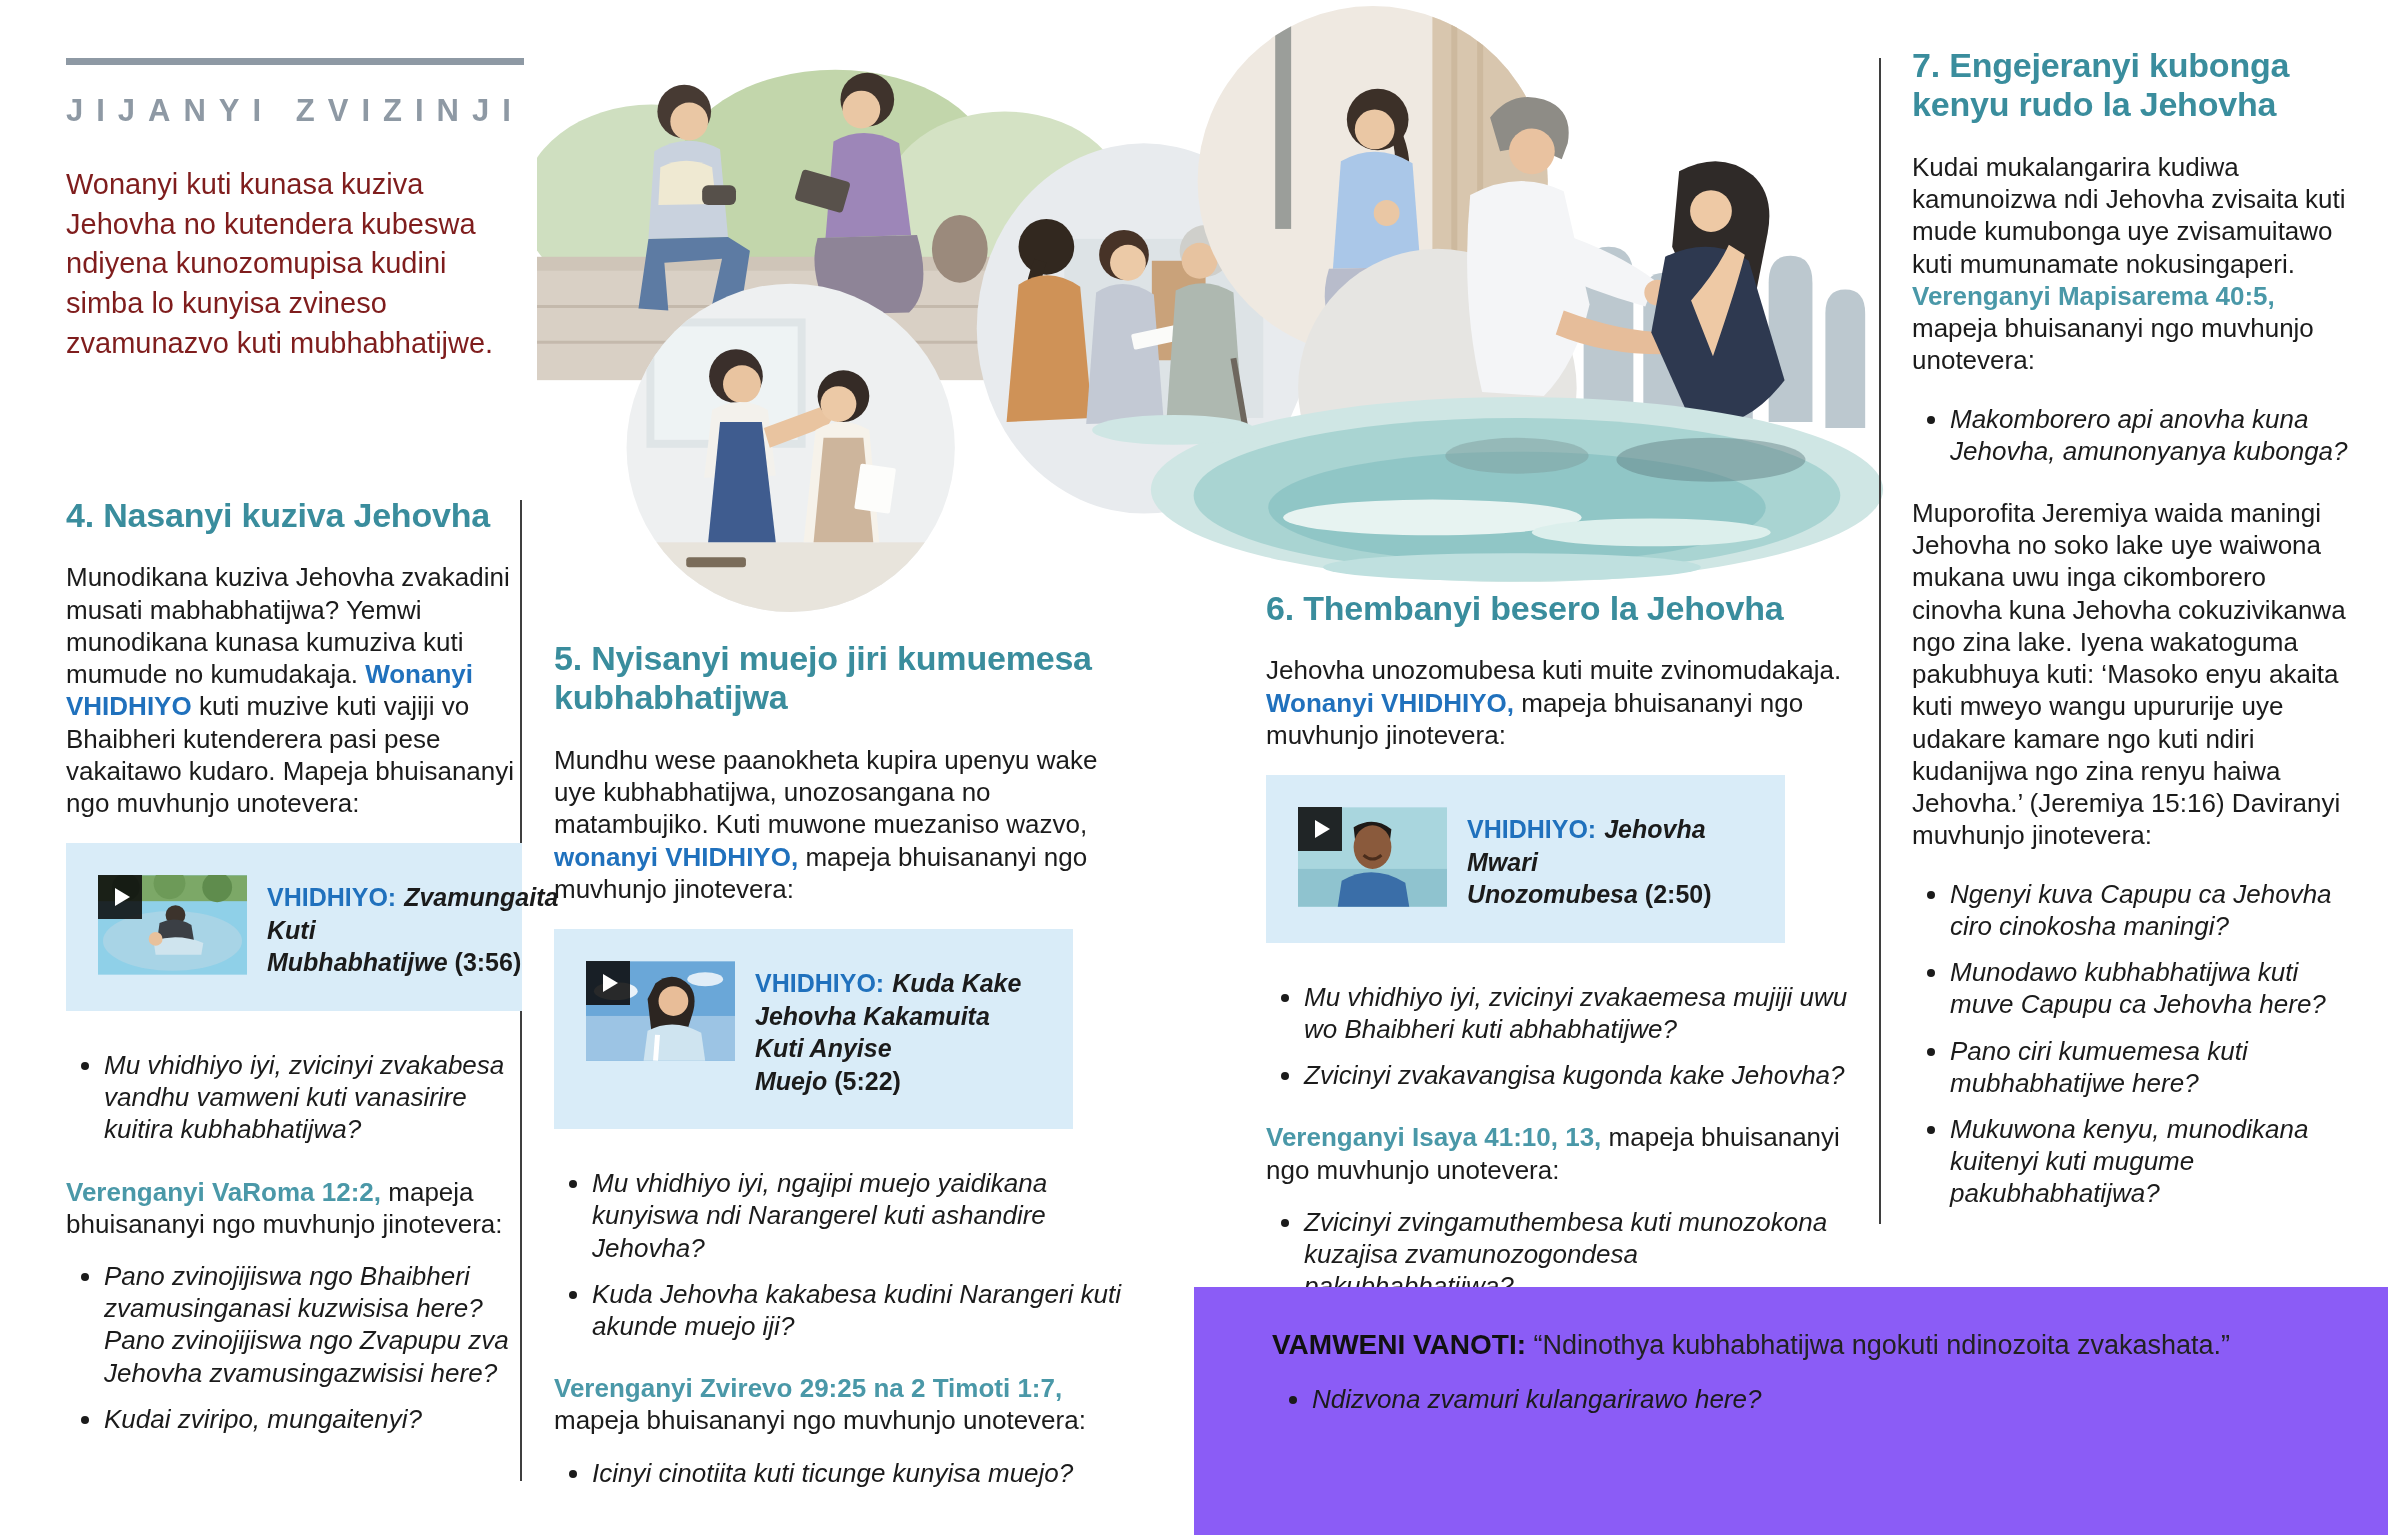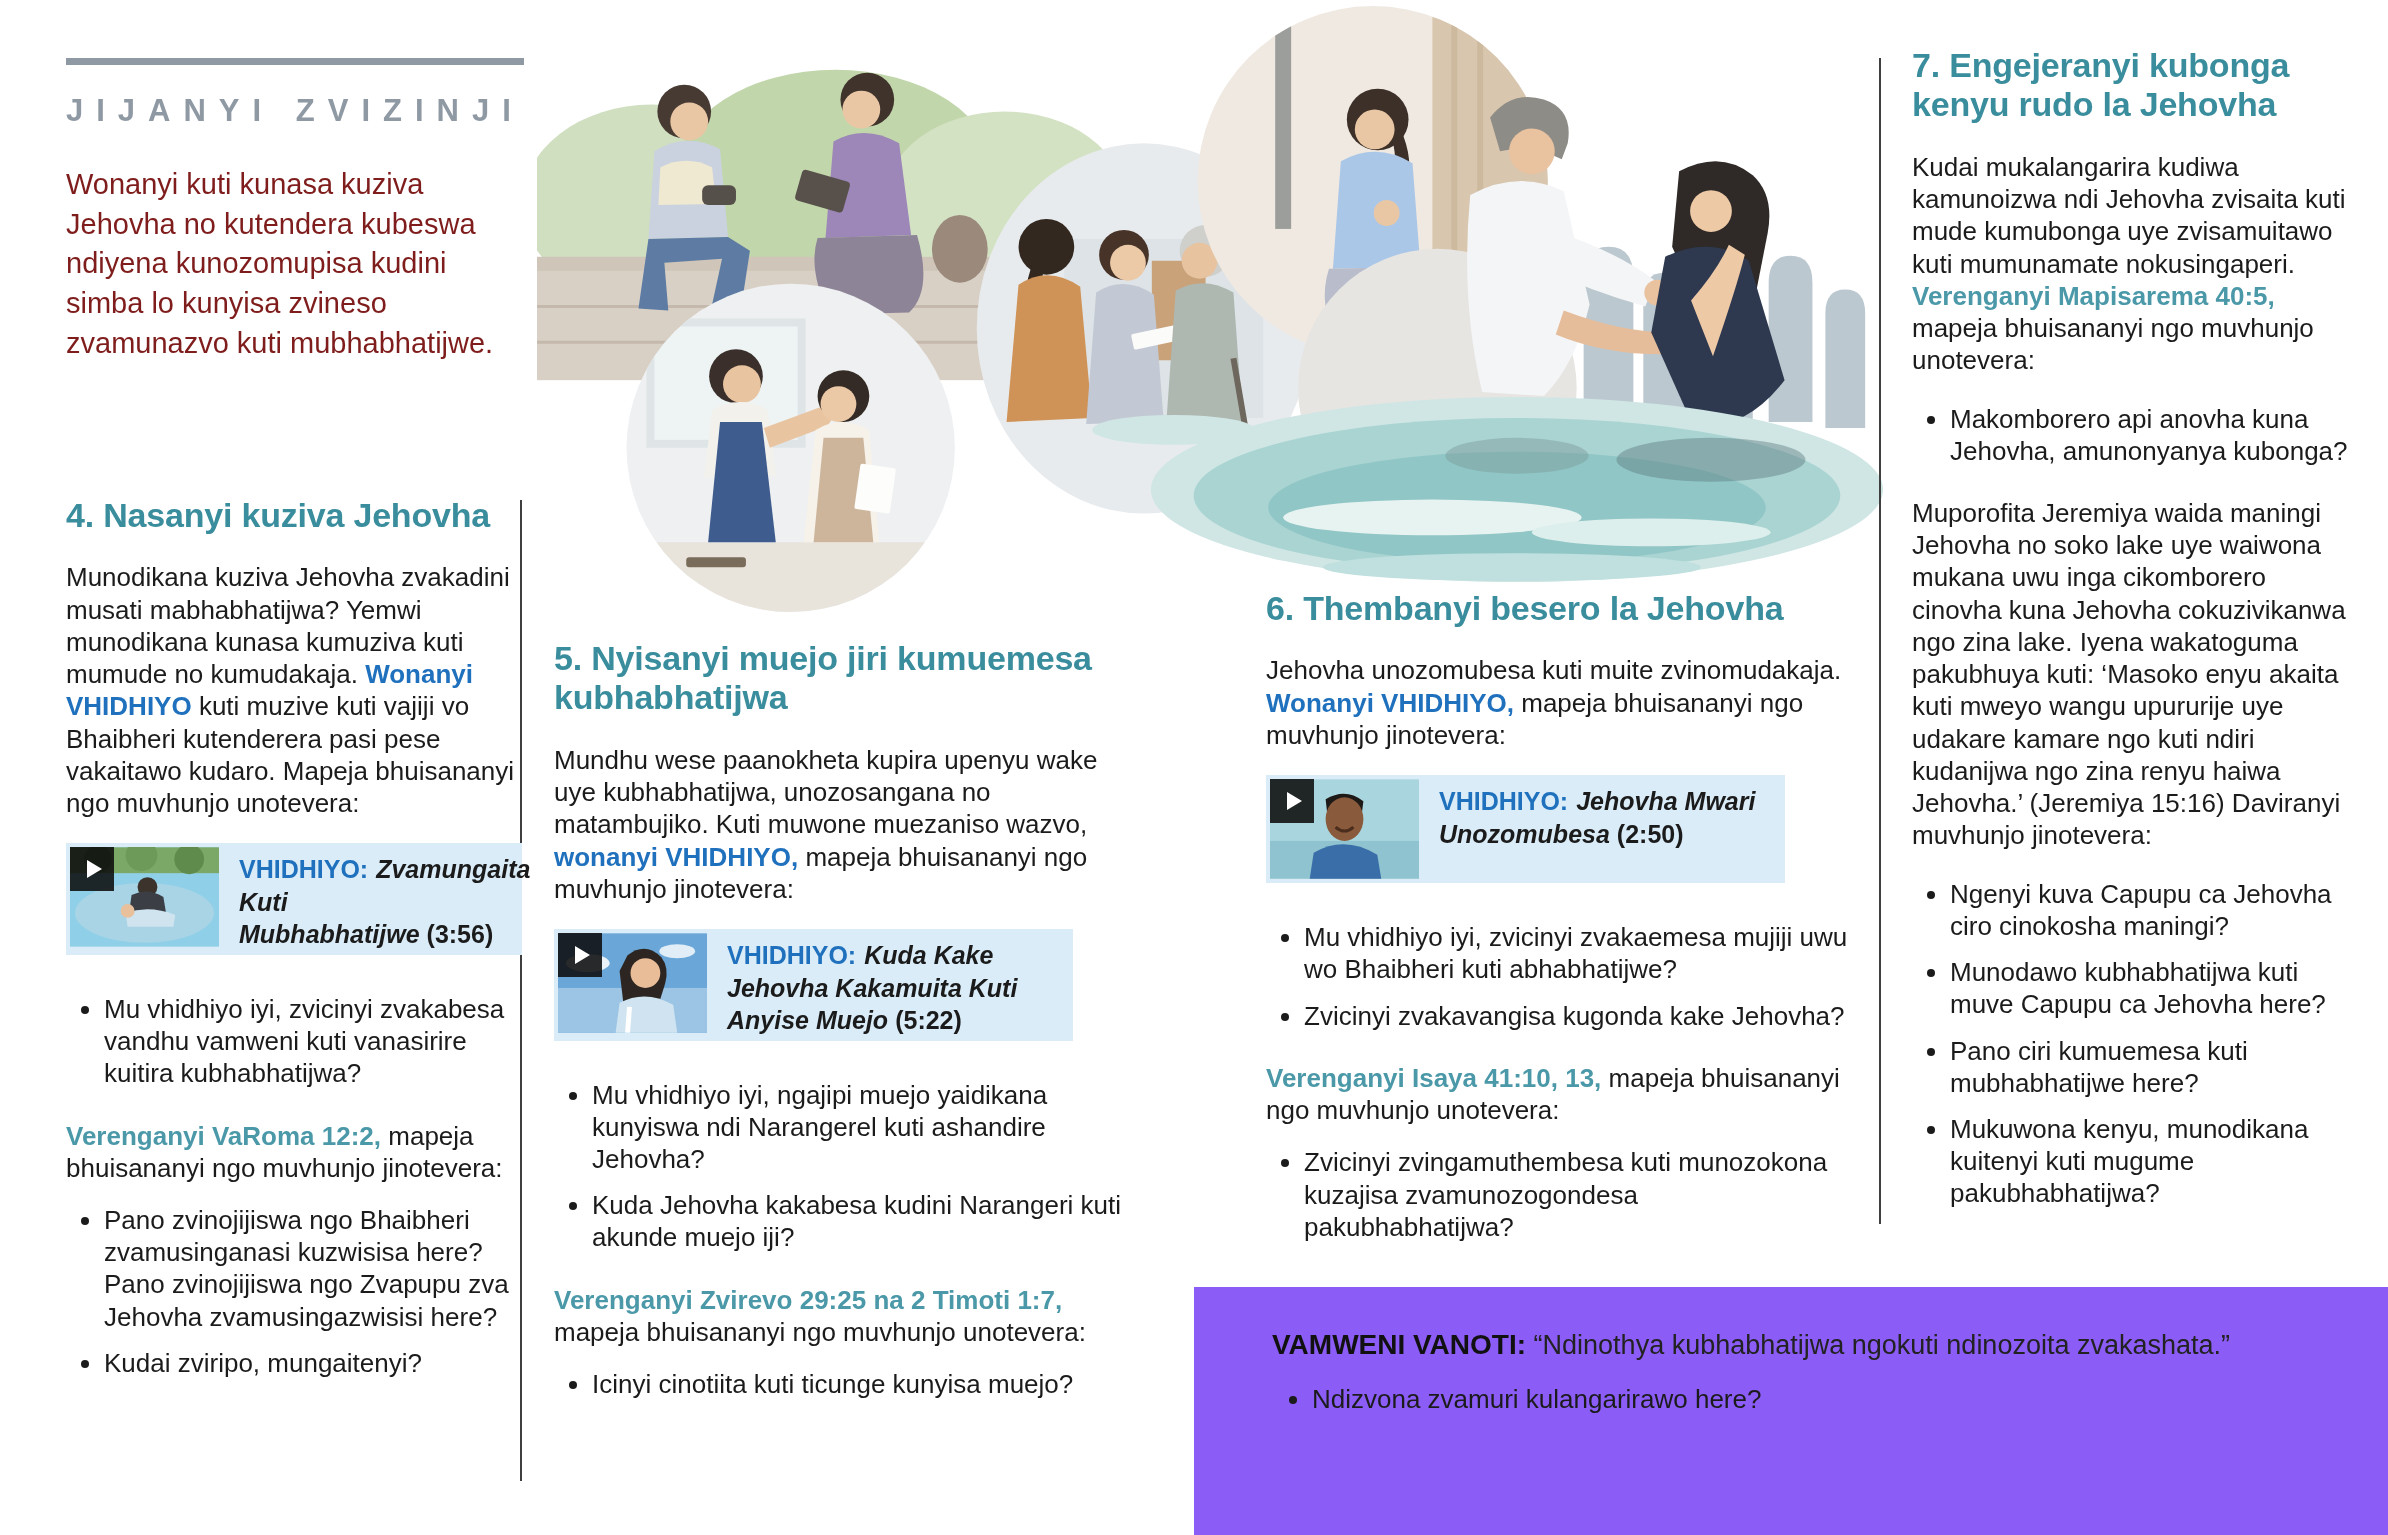--- a/index.html
+++ b/index.html
@@ -9,33 +9,33 @@
   .kicker-block{position:absolute;left:66px;top:58px;width:460px;}
   .kicker-rule{width:458px;height:7px;background:#8e99a4;}
   .kicker-text{margin-top:28px;font-size:31px;font-weight:700;letter-spacing:13px;color:#8e99a4;white-space:nowrap;}
   .intro{margin:36px 0 8px;font-size:29px;line-height:1.37;color:#7f1d1d;width:458px;}
   
   .col{position:absolute;}
   .col h2{margin:0 0 26px;font-size:34px;line-height:1.16;font-weight:700;color:#3a8d9d;letter-spacing:-0.2px;}
   .body{margin:0 0 24px;font-size:26px;line-height:1.24;}
   .bluelink{color:#2071bd;font-weight:700;text-decoration:none;cursor:pointer;}
   .ref{color:#4a98a8;font-weight:700;text-decoration:none;cursor:pointer;}
-  .bullets{margin:0 0 30px;padding:0 0 0 38px;list-style:disc;}
+  .bullets{margin:0 0 30px;padding:0 0 0 38px;list-style:disc;font-style:italic;}
   .bullets li{margin:0 0 14px;font-size:26px;line-height:1.24;}
   .scripture{margin:6px 0 20px;}
   .sec4{left:66px;top:496px;width:456px;}
   .sec5{left:554px;top:639px;width:589px;}
   .sec6{left:1266px;top:589px;width:585px;}
   .sec7{left:1912px;top:46px;width:440px;}
   .sec7 .body{margin-bottom:26px;margin-top:20px;}
   .vdiv{position:absolute;width:2px;background:#3f3f3f;}
   .vdiv1{left:520px;top:500px;height:981px;}
   .vdiv2{left:1879px;top:58px;height:1166px;}
   
-  .videobox{display:flex;align-items:flex-start;gap:20px;background:#d9ecf8;padding:4px;margin:4px 0 38px;box-sizing:border-box;}
+  .videobox{display:flex;align-items:flex-start;gap:20px;background:#d9ecf8;padding:32px;margin:4px 0 38px;box-sizing:border-box;}
   .sec4 .videobox{width:456px;}
   .sec5 .videobox,.sec6 .videobox{width:519px;}
   .thumb{position:relative;width:149px;height:100px;flex:0 0 auto;overflow:hidden;cursor:pointer;}
   .thumb svg{display:block;width:149px;height:100px;}
   .play{position:absolute;left:0;top:0;width:44px;height:44px;background:rgba(12,12,12,.88);
         display:flex;align-items:center;justify-content:center;}
   .play::after{content:"";display:block;border-left:15px solid #fff;border-top:9px solid transparent;border-bottom:9px solid transparent;margin-left:4px;}
   .vtext{margin:6px 0 0;font-size:25px;line-height:1.3;}
   .vlabel{color:#2071bd;font-weight:700;}
   .vtitle{font-weight:700;font-style:italic;margin-left:8px;}

